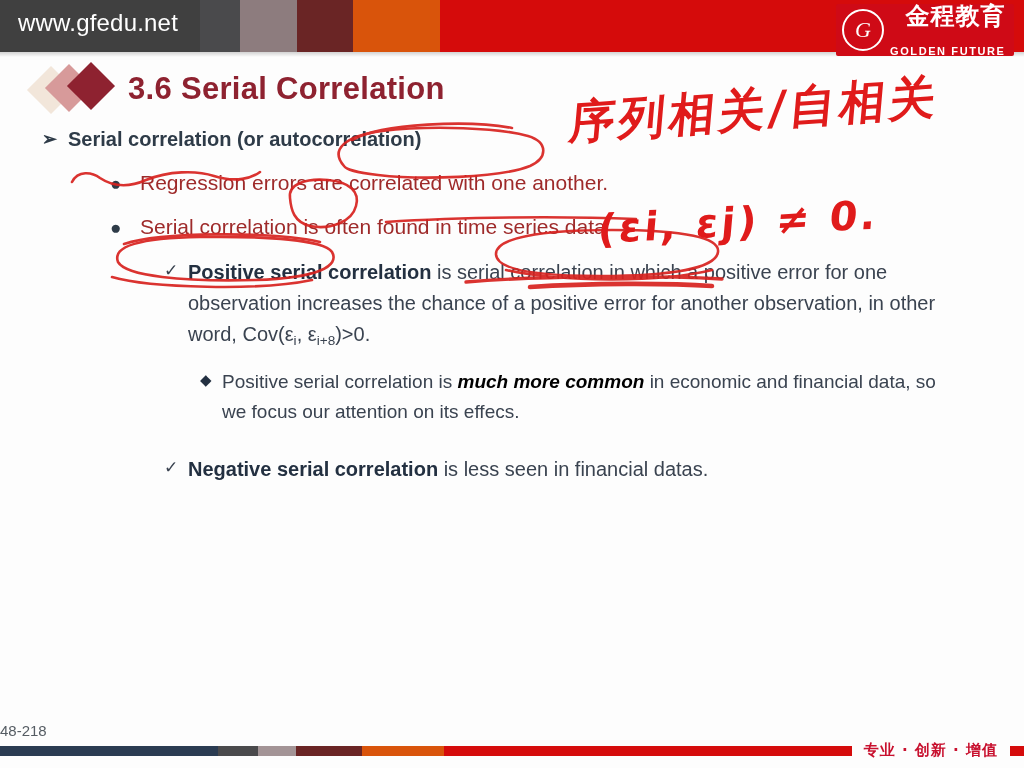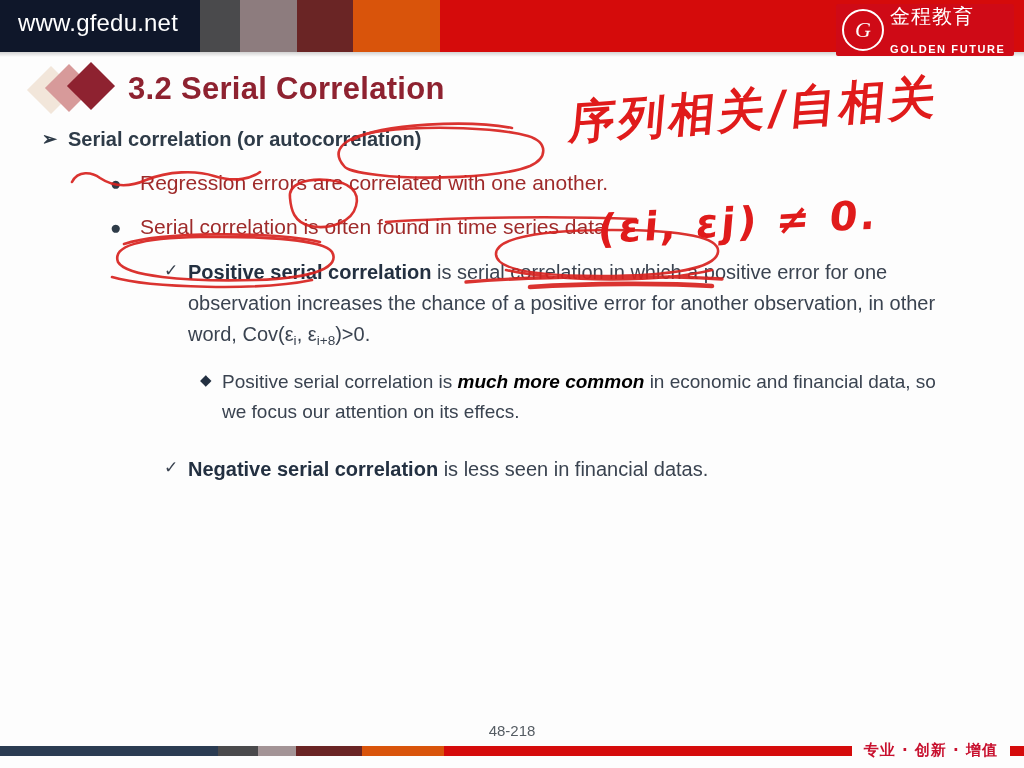--- a/index.html
+++ b/index.html
@@ -6,21 +6,21 @@
   body{
     width:1024px;height:768px;overflow:hidden;position:relative;
     background:#ffffff;
     font-family:"Liberation Sans","DejaVu Sans",sans-serif;
   }
   .slide{position:absolute;inset:0;background:#fdfdfd;}
 
   
   .header{position:absolute;left:0;top:0;width:1024px;height:52px;display:flex;}
   .hblk{height:52px;}
-  .hblk.navy{width:200px;background:#0f172a;position:relative;}
+  .hblk.navy{width:200px;background:#404040;position:relative;}
   .hblk.dgray{width:40px;background:#4a4a4c;}
   .hblk.mauve{width:57px;background:#8d7c7e;}
   .hblk.maroon{width:56px;background:#6a2525;}
   .hblk.orange{width:87px;background:#d9540b;}
   .hblk.red{flex:1;background:#d50b0b;}
   .site-url{
     position:absolute;left:18px;top:9px;
     color:#ffffff;font-size:24px;letter-spacing:.2px;
     font-family:"Liberation Sans",sans-serif;
   }
@@ -34,22 +34,22 @@
     padding-left:6px;box-sizing:border-box;
   }
   .logo-seal{
     width:42px;height:42px;border-radius:50%;
     border:2px solid #ffffff;box-sizing:border-box;
     display:flex;align-items:center;justify-content:center;
     color:#ffffff;font-size:22px;font-style:italic;
     font-family:"Liberation Serif",serif;flex:0 0 auto;
   }
   .logo-text{margin-left:6px;line-height:1;}
-  .logo-cn{color:#ffffff;font-size:20px;font-weight:normal;letter-spacing:1px;
-    font-family:"DejaVu Sans",sans-serif;}
+  .logo-cn{color:#ffffff;font-size:24px;font-weight:bold;letter-spacing:1px;
+    font-family:"DejaVu Sans",sans-serif;text-align:right;}
   .logo-en{color:#ffffff;font-size:11px;font-weight:bold;letter-spacing:1.6px;margin-top:18px;
     font-family:"Liberation Sans",sans-serif;}
 
   
   .title-row{position:absolute;left:32px;top:64px;height:50px;display:flex;align-items:center;}
   .diamonds{position:relative;width:96px;height:48px;flex:0 0 auto;}
   .dia{position:absolute;width:34px;height:34px;transform:rotate(45deg);}
   .dia.d1{left:2px;top:8px;background:#f0e2d4;opacity:.85;}
   .dia.d2{left:20px;top:6px;background:#d79a9a;}
   .dia.d3{left:42px;top:4px;background:#8e2230;}
@@ -84,21 +84,21 @@
   .hw{
     position:absolute;color:#e01b1b;font-family:"DejaVu Sans",sans-serif;
     font-weight:bold;white-space:nowrap;
     transform-origin:left top;
   }
   .hw-cn{font-size:46px;letter-spacing:4px;transform:rotate(-4deg) skewX(-9deg);}
   .hw-fm{font-size:40px;letter-spacing:3px;transform:rotate(-3deg) skewX(-8deg);}
 
   
   .footer{position:absolute;left:0;bottom:0;width:1024px;height:46px;}
-  .page-no{position:absolute;left:0;right:0;top:0;text-align:center;color:#555c63;
+  .page-no{position:absolute;left:0;right:0;top:0;color:#555c63;
     font-size:15px;font-family:"Liberation Sans",sans-serif;}
   .fbar{position:absolute;left:0;bottom:12px;width:1024px;height:10px;display:flex;}
   .fb{height:10px;}
   .fb.navy{width:218px;background:#2b3c52;}
   .fb.dgray{width:40px;background:#4a4a4c;}
   .fb.mauve{width:38px;background:#a39496;}
   .fb.maroon{width:66px;background:#6a2525;}
   .fb.orange{width:82px;background:#d9540b;}
   .fb.red{flex:1;background:#d50b0b;}
   .tagline{position:absolute;right:14px;bottom:8px;color:#c8102e;font-size:15px;font-weight:bold;
@@ -128,21 +128,21 @@
       <div class="logo-en">GOLDEN FUTURE</div>
     </div>
   </div>
 
   <div class="title-row">
     <div class="diamonds">
       <div class="dia d1"></div>
         <div class="dia d2"></div>
         <div class="dia d3"></div>
     </div>
-    <div class="slide-title">3.2 Serial Correlation</div>
+    <div class="slide-title">3.6 Serial Correlation</div>
   </div>
 
   <div class="content">
 
     <div class="lvl1">
       <span class="mk">➢</span>
       <span>Serial correlation (or autocorrelation)</span>
     </div>
 
     <div class="lvl2">

